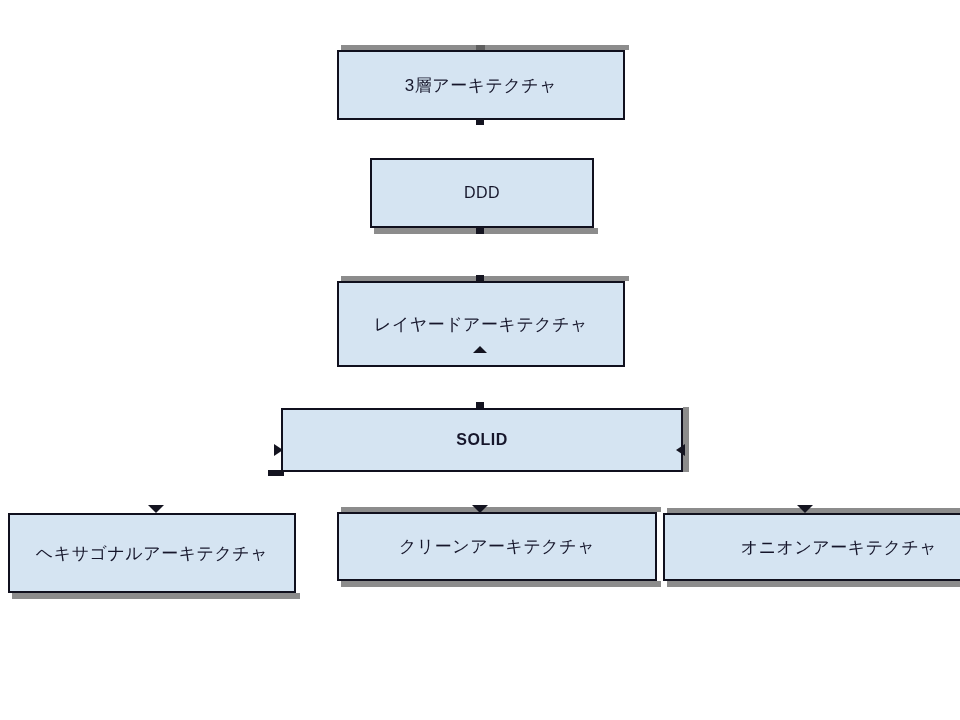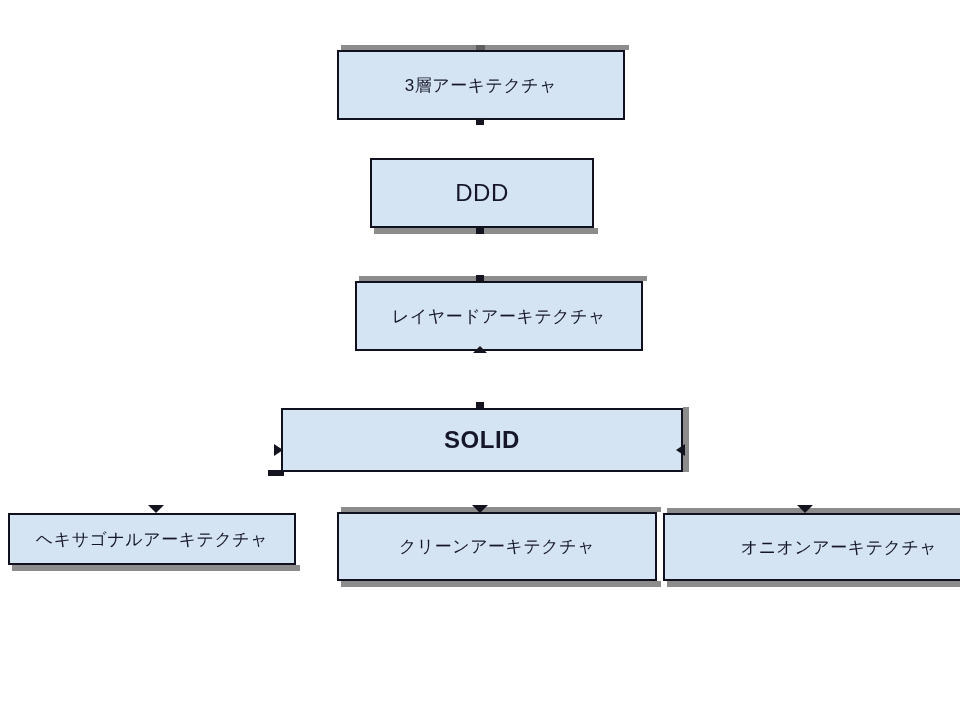--- a/index.html
+++ b/index.html
@@ -24,39 +24,39 @@
     display: flex;
     align-items: center;
     justify-content: center;
   }
   .node .lbl {
     color: #16162b;
     font-size: 17px;
     letter-spacing: 0.5px;
     white-space: nowrap;
   }
-  .node .lbl.latin { font-size: 24px; letter-spacing: 0.5px; }
+  .node .lbl.latin { font-size: 16px; letter-spacing: 0.5px; }
 
   
   .node::before, .node::after {
     content: "";
     position: absolute;
     background: #8c8c8c;
     display: none;
   }
   .shadow-top::before    { display: block; left: 2px;  right: -6px; top: -7px;    height: 5px; }
   .shadow-bottom::after  { display: block; left: 2px;  right: -6px; bottom: -8px; height: 6px; }
   .shadow-right::after   { display: block; top: -3px;  bottom: -2px; right: -8px; width: 6px; }
 
   
   .n-three-tier { left: 337px; top: 50px;  width: 288px; height: 70px; }
   .n-ddd        { left: 370px; top: 158px; width: 224px; height: 70px; }
-  .n-layered    { left: 355px; top: 281px; width: 288px; height: 70px; }
+  .n-layered    { left: 337px; top: 281px; width: 288px; height: 86px; }
   .n-solid      { left: 281px; top: 408px; width: 402px; height: 64px; font-weight: bold; }
-  .n-hexagonal  { left: 8px;   top: 513px; width: 288px; height: 52px; }
+  .n-hexagonal  { left: 8px;   top: 513px; width: 288px; height: 80px; }
   .n-clean      { left: 337px; top: 512px; width: 320px; height: 69px; }
   .n-onion      { left: 663px; top: 513px; width: 332px; height: 68px; padding-left: 20px; }
 
   
   .tick {
     position: absolute;
     background: #141420;
   }
   .arrow {
     position: absolute;

